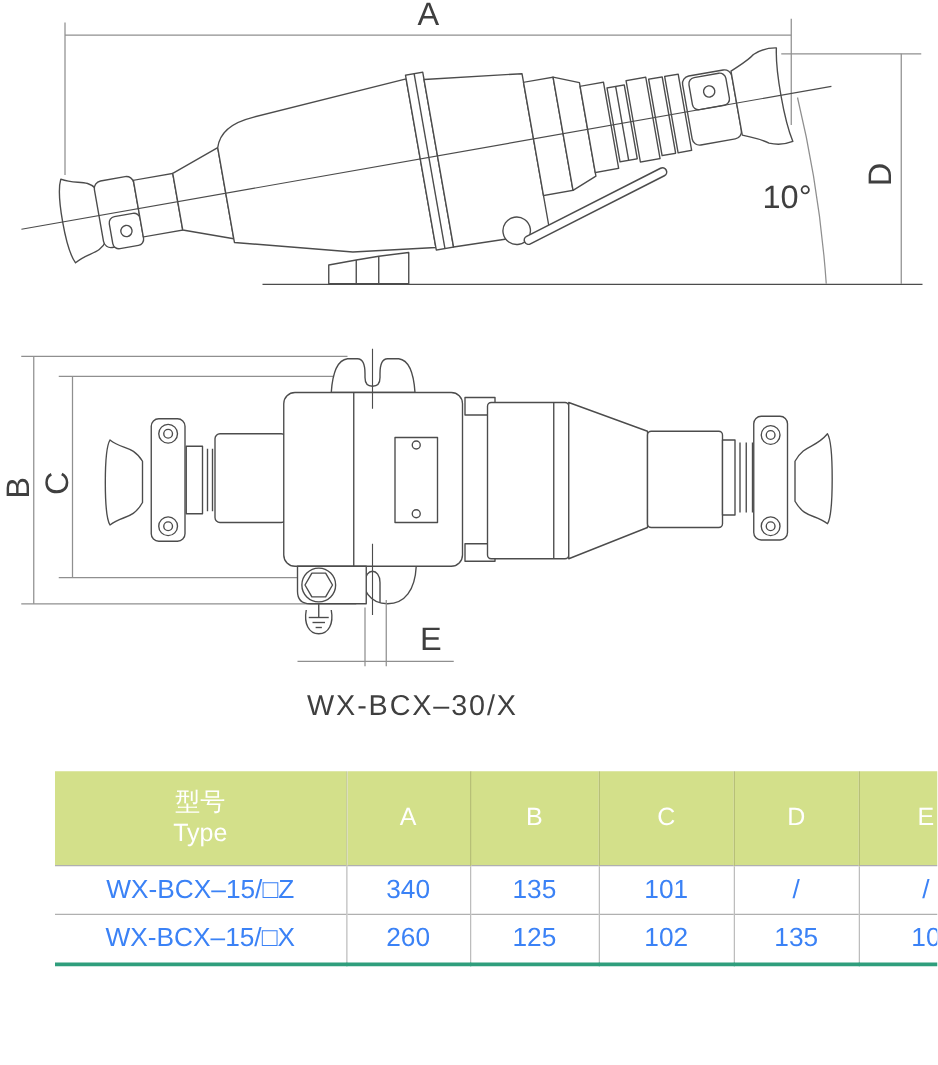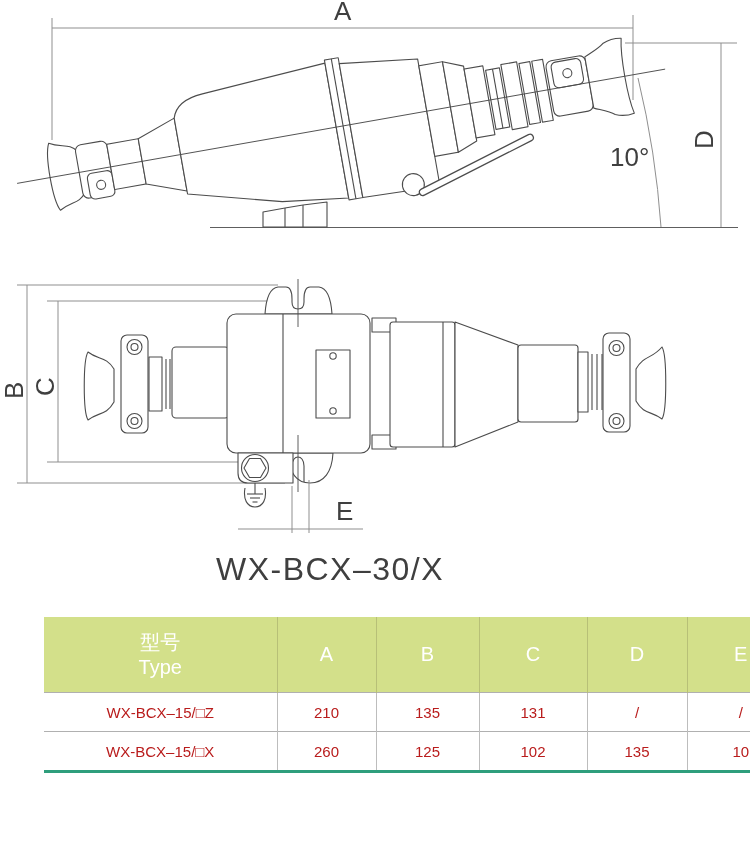--- a/index.html
+++ b/index.html
@@ -2,26 +2,26 @@
 <html><head>
 <meta charset="utf-8">
 <style>
   html,body{margin:0;padding:0;background:#ffffff;}
   #page{position:relative;width:750px;height:852px;background:#ffffff;overflow:hidden;
         font-family:"Liberation Sans","DejaVu Sans",sans-serif;}
   svg text{font-family:"Liberation Sans","DejaVu Sans",sans-serif;}
   #top-view{position:absolute;left:0;top:0;}
   #front-view{position:absolute;left:0;top:252px;}
   #caption{position:absolute;left:0;top:551px;width:660px;text-align:center;
-           font-size:32px;letter-spacing:1.5px;color:#3f3f3f;}
+           font-size:23px;letter-spacing:1.5px;color:#3f3f3f;}
   #spec-table{position:absolute;left:0;top:617px;width:750px;border-collapse:collapse;
               table-layout:fixed;border-spacing:0;border-bottom:3px solid #2f9e7c;margin-left:44px;}
   #spec-table td{padding:0;text-align:center;vertical-align:middle;overflow:hidden;}
   #spec-table thead td{height:75px;color:#ffffff;font-size:20px;line-height:1.25;}
-  #spec-table tbody td{height:38px;font-size:15px;color:#b91c1c;
+  #spec-table tbody td{height:38px;font-size:21px;color:#3b82f6;
                        border-top:1px solid #b0b0b0;border-right:1px solid #bdbdbd;}
   #spec-table tbody td:last-child{border-right:none;}
   #spec-table thead td{border-right:1px solid #b7c077;}
   #spec-table thead td:last-child{border-right:none;}
   .c0{width:233px;} .c1{width:99px;} .c2{width:103px;} .c3{width:108px;} .c4{width:100px;} .c5{width:107px;}
   .dim{stroke:#8f8f8f;stroke-width:1;fill:none;}
   .dev{stroke:#4c4c4c;stroke-width:1.1;fill:#ffffff;stroke-linejoin:round;}
   .devln{stroke:#4c4c4c;stroke-width:1.1;fill:none;stroke-linejoin:round;}
   .axis{stroke:#4c4c4c;stroke-width:0.9;fill:none;}
   .lbl{fill:#3f3f3f;font-size:26px;}
@@ -202,23 +202,23 @@
         <td>A</td>
         <td>B</td>
         <td>C</td>
         <td>D</td>
         <td>E</td>
       </tr>
     </thead>
     <tbody>
       <tr>
         <td>WX-BCX–15/□Z</td>
-        <td>210</td>
+        <td>340</td>
         <td>135</td>
-        <td>131</td>
+        <td>101</td>
         <td>/</td>
         <td>/</td>
       </tr>
       <tr>
         <td>WX-BCX–15/□X</td>
         <td>260</td>
         <td>125</td>
         <td>102</td>
         <td>135</td>
         <td>10</td>

